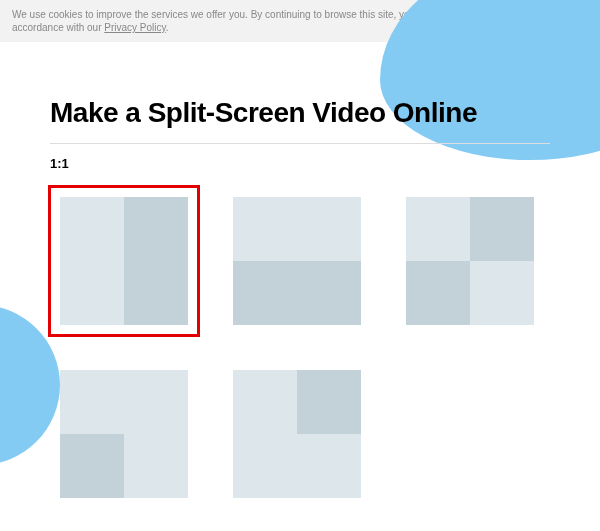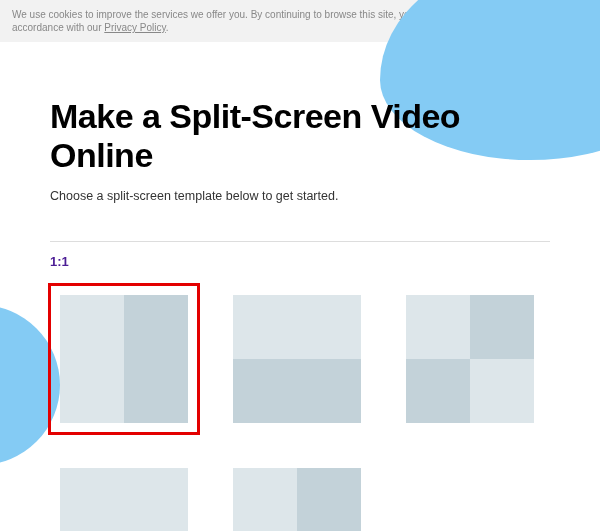--- a/index.html
+++ b/index.html
@@ -60,40 +60,40 @@
       background: #84cbf4;
       border-radius: 50%;
       z-index: 0;
     }
     .content {
       position: relative;
       z-index: 1;
       padding: 55px 50px 0 50px;
     }
     .title {
-      font-size: 34px;
+      font-size: 28px;
       font-weight: 900;
       color: #000;
       letter-spacing: -0.5px;
       margin-bottom: 14px;
     }
     .subtitle {
       font-size: 12.5px;
       color: #333;
       margin-bottom: 38px;
     }
     .divider {
       border: none;
       border-top: 1px solid #ddd;
       margin-bottom: 12px;
     }
     .ratio-label {
       font-size: 13px;
       font-weight: 700;
-      color: #4c1d95;
+      color: #000000;
       margin-bottom: 16px;
     }
     .templates {
       display: flex;
       flex-wrap: wrap;
       gap: 25px;
     }
     .template {
       width: 148px;
       height: 148px;
@@ -141,21 +141,20 @@
         <path d="M1 1 L11 11 M11 1 L1 11" stroke="#555" stroke-width="2" fill="none"></path>
       </svg>
   </div>
 </div>
 
 <div class="bg-blob-top"></div>
 <div class="bg-blob-left"></div>
 
 <div class="content">
   <h1 class="title">Make a Split-Screen Video Online</h1>
-  <p class="subtitle">Choose a split-screen template below to get started.</p>
   <hr class="divider">
   <div class="ratio-label">1:1</div>
 
   <div class="templates">
 
     <div class="template selected">
       <div class="cell t1-a"></div>
       <div class="cell dark t1-b"></div>
     </div>
 

